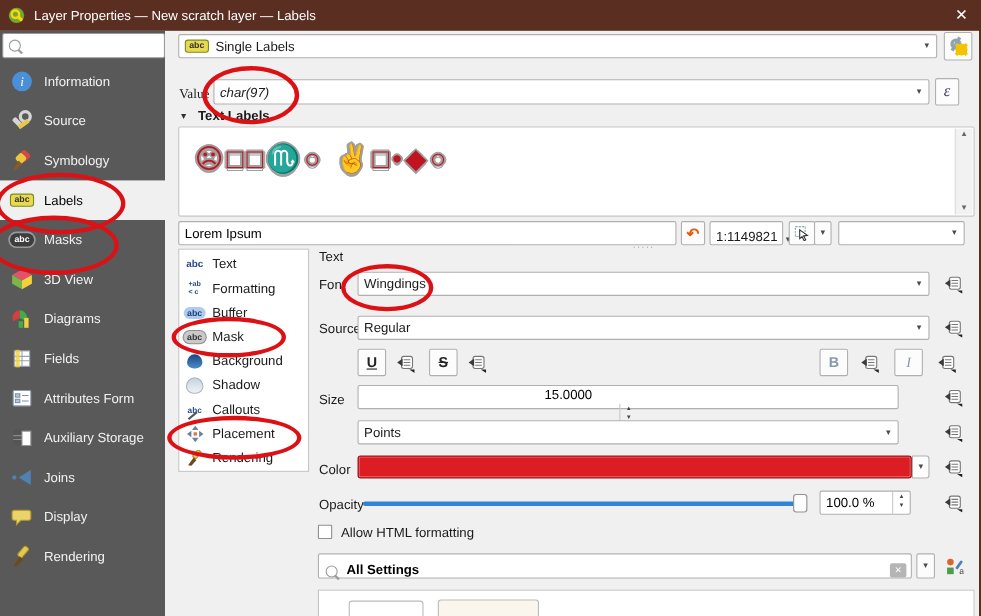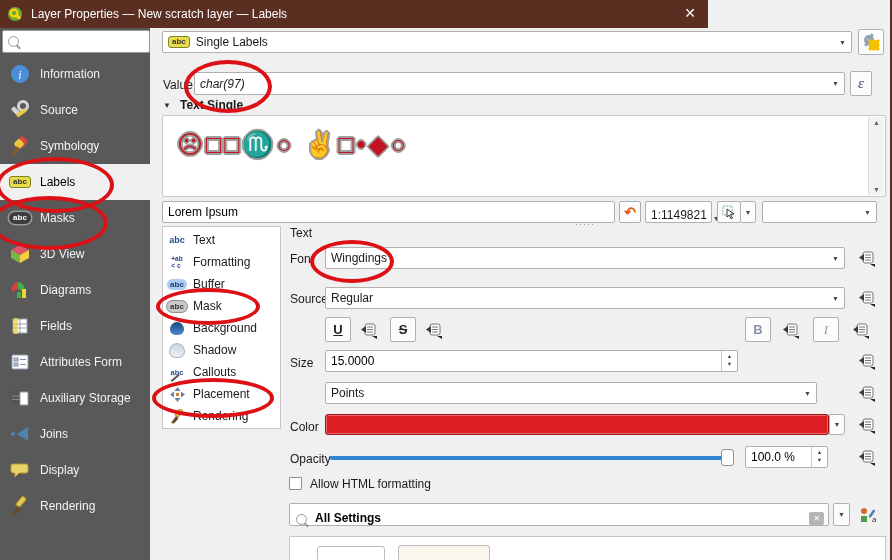--- a/index.html
+++ b/index.html
@@ -1,20 +1,20 @@
 <!DOCTYPE html>
 <html><head>
 <meta charset="utf-8">
 <style>
   html,body{margin:0;padding:0;}
   body{width:892px;height:560px;position:relative;overflow:hidden;background:#f0f0f0;
        font-family:"Liberation Sans",sans-serif;font-size:12px;color:#1a1a1a;}
   #win-border{position:absolute;right:0;top:0;width:2px;height:560px;background:#5a2e21;z-index:40;}
   
-  .titlebar{position:absolute;left:0;top:0;width:708px;height:28px;background:#5a2e21;color:#fff;
+  .titlebar{position:absolute;left:0;top:0;width:892px;height:28px;background:#5a2e21;color:#fff;
             display:flex;align-items:center;z-index:30;}
   .titlebar .title{margin-left:8px;font-size:12px;}
   .titlebar .close{position:absolute;right:12px;top:5px;font-size:14px;color:#fff;cursor:default;}
   .qgis-logo{margin-left:7px;display:flex;align-items:center;}
   
   .sidebar{position:absolute;left:0;top:28px;width:150px;height:532px;background:#595959;}
   .side-search{position:absolute;left:2px;top:2px;width:146px;height:21px;background:#fff;
                border:1px solid #9a9a9a;border-radius:2px;display:flex;align-items:center;}
   .side-search input{border:none;outline:none;flex:1;font-size:11px;font-family:inherit;background:transparent;min-width:0;}
   .mag{width:9px;height:9px;border:1.5px solid #9a9a9a;border-radius:50%;margin:0 3px 0 5px;position:relative;flex:0 0 auto;}
@@ -242,31 +242,31 @@
       <circle cx="8" cy="8" r="5" fill="#8fa3b8"></circle>
       <circle cx="8" cy="8" r="2" fill="#fff"></circle>
       <rect x="6.5" y="1" width="3" height="14" fill="#8fa3b8" transform="rotate(30 8 8)"></rect>
       <circle cx="13" cy="13" r="5.5" fill="#f3c300"></circle>
       <circle cx="13" cy="13" r="2" fill="#fff"></circle>
       <rect x="11.5" y="6" width="3" height="14" fill="#f3c300" transform="rotate(45 13 13)"></rect>
       <rect x="11.5" y="6" width="3" height="14" fill="#f3c300" transform="rotate(-45 13 13)"></rect>
     </svg>
 </div>
 
-<span class="flabel" style="left:163px;top:78px;">Value</span>
+<span class="flabel" style="left:163px;top:78px;font-family:Liberation Serif, serif;">Value</span>
 <div class="combo" style="left:194px;top:72px;width:651px;height:23px;">
   <span style="font-style:italic;">char(97)</span>
   <span class="arrow">▼</span>
 </div>
 <div class="btn" style="left:850px;top:71px;width:22px;height:25px;">
   <span style="font-family:'Liberation Serif',serif;font-style:italic;font-size:15px;color:#4a3a6a;">ε</span>
 </div>
 
 <span class="flabel" style="left:163px;top:101px;font-size:8px;color:#333;">▼</span>
-<span class="flabel" style="left:180px;top:98px;font-weight:bold;">Text Single</span>
+<span class="flabel" style="left:180px;top:98px;font-weight:bold;">Text Labels</span>
 <div class="preview-box">
   <span class="glyphs">☹□□♏○ ✌□•◆○</span>
   <div class="vscroll">
     <span>▲</span>
     <span>▼</span>
   </div>
 </div>
 <div class="tinput" style="left:162px;top:201px;width:453px;">
   <input value="Lorem Ipsum" style="">
 </div>
@@ -442,21 +442,21 @@
       <rect x="5" y="2" width="10" height="11" rx="2" fill="#fdfdfd" stroke="#777"></rect>
       <line x1="7" y1="5" x2="13" y2="5" stroke="#777"></line>
       <line x1="7" y1="7.5" x2="13" y2="7.5" stroke="#777"></line>
       <line x1="7" y1="10" x2="13" y2="10" stroke="#777"></line>
       <polygon points="1,7.5 6,4 6,11" fill="#3a3a3a"></polygon>
       <polygon points="12,14 17,14 17,17" fill="#222"></polygon>
     </svg>
 </div>
 
 <span class="flabel" style="left:290px;top:356px;">Size</span>
-<div class="spin" style="left:325px;top:350px;width:413px;">
+<div class="spin" style="left:325px;top:350px;width:492px;flex-direction:column;">
   <input value="15.0000" style="">
   <span class="updown">
       <i>▲</i>
       <i>▼</i>
     </span>
 </div>
 <div class="ddbtn" style="left:855px;top:351px;">
   <svg width="17" height="17">
       <rect x="5" y="2" width="10" height="11" rx="2" fill="#fdfdfd" stroke="#777"></rect>
       <line x1="7" y1="5" x2="13" y2="5" stroke="#777"></line>

